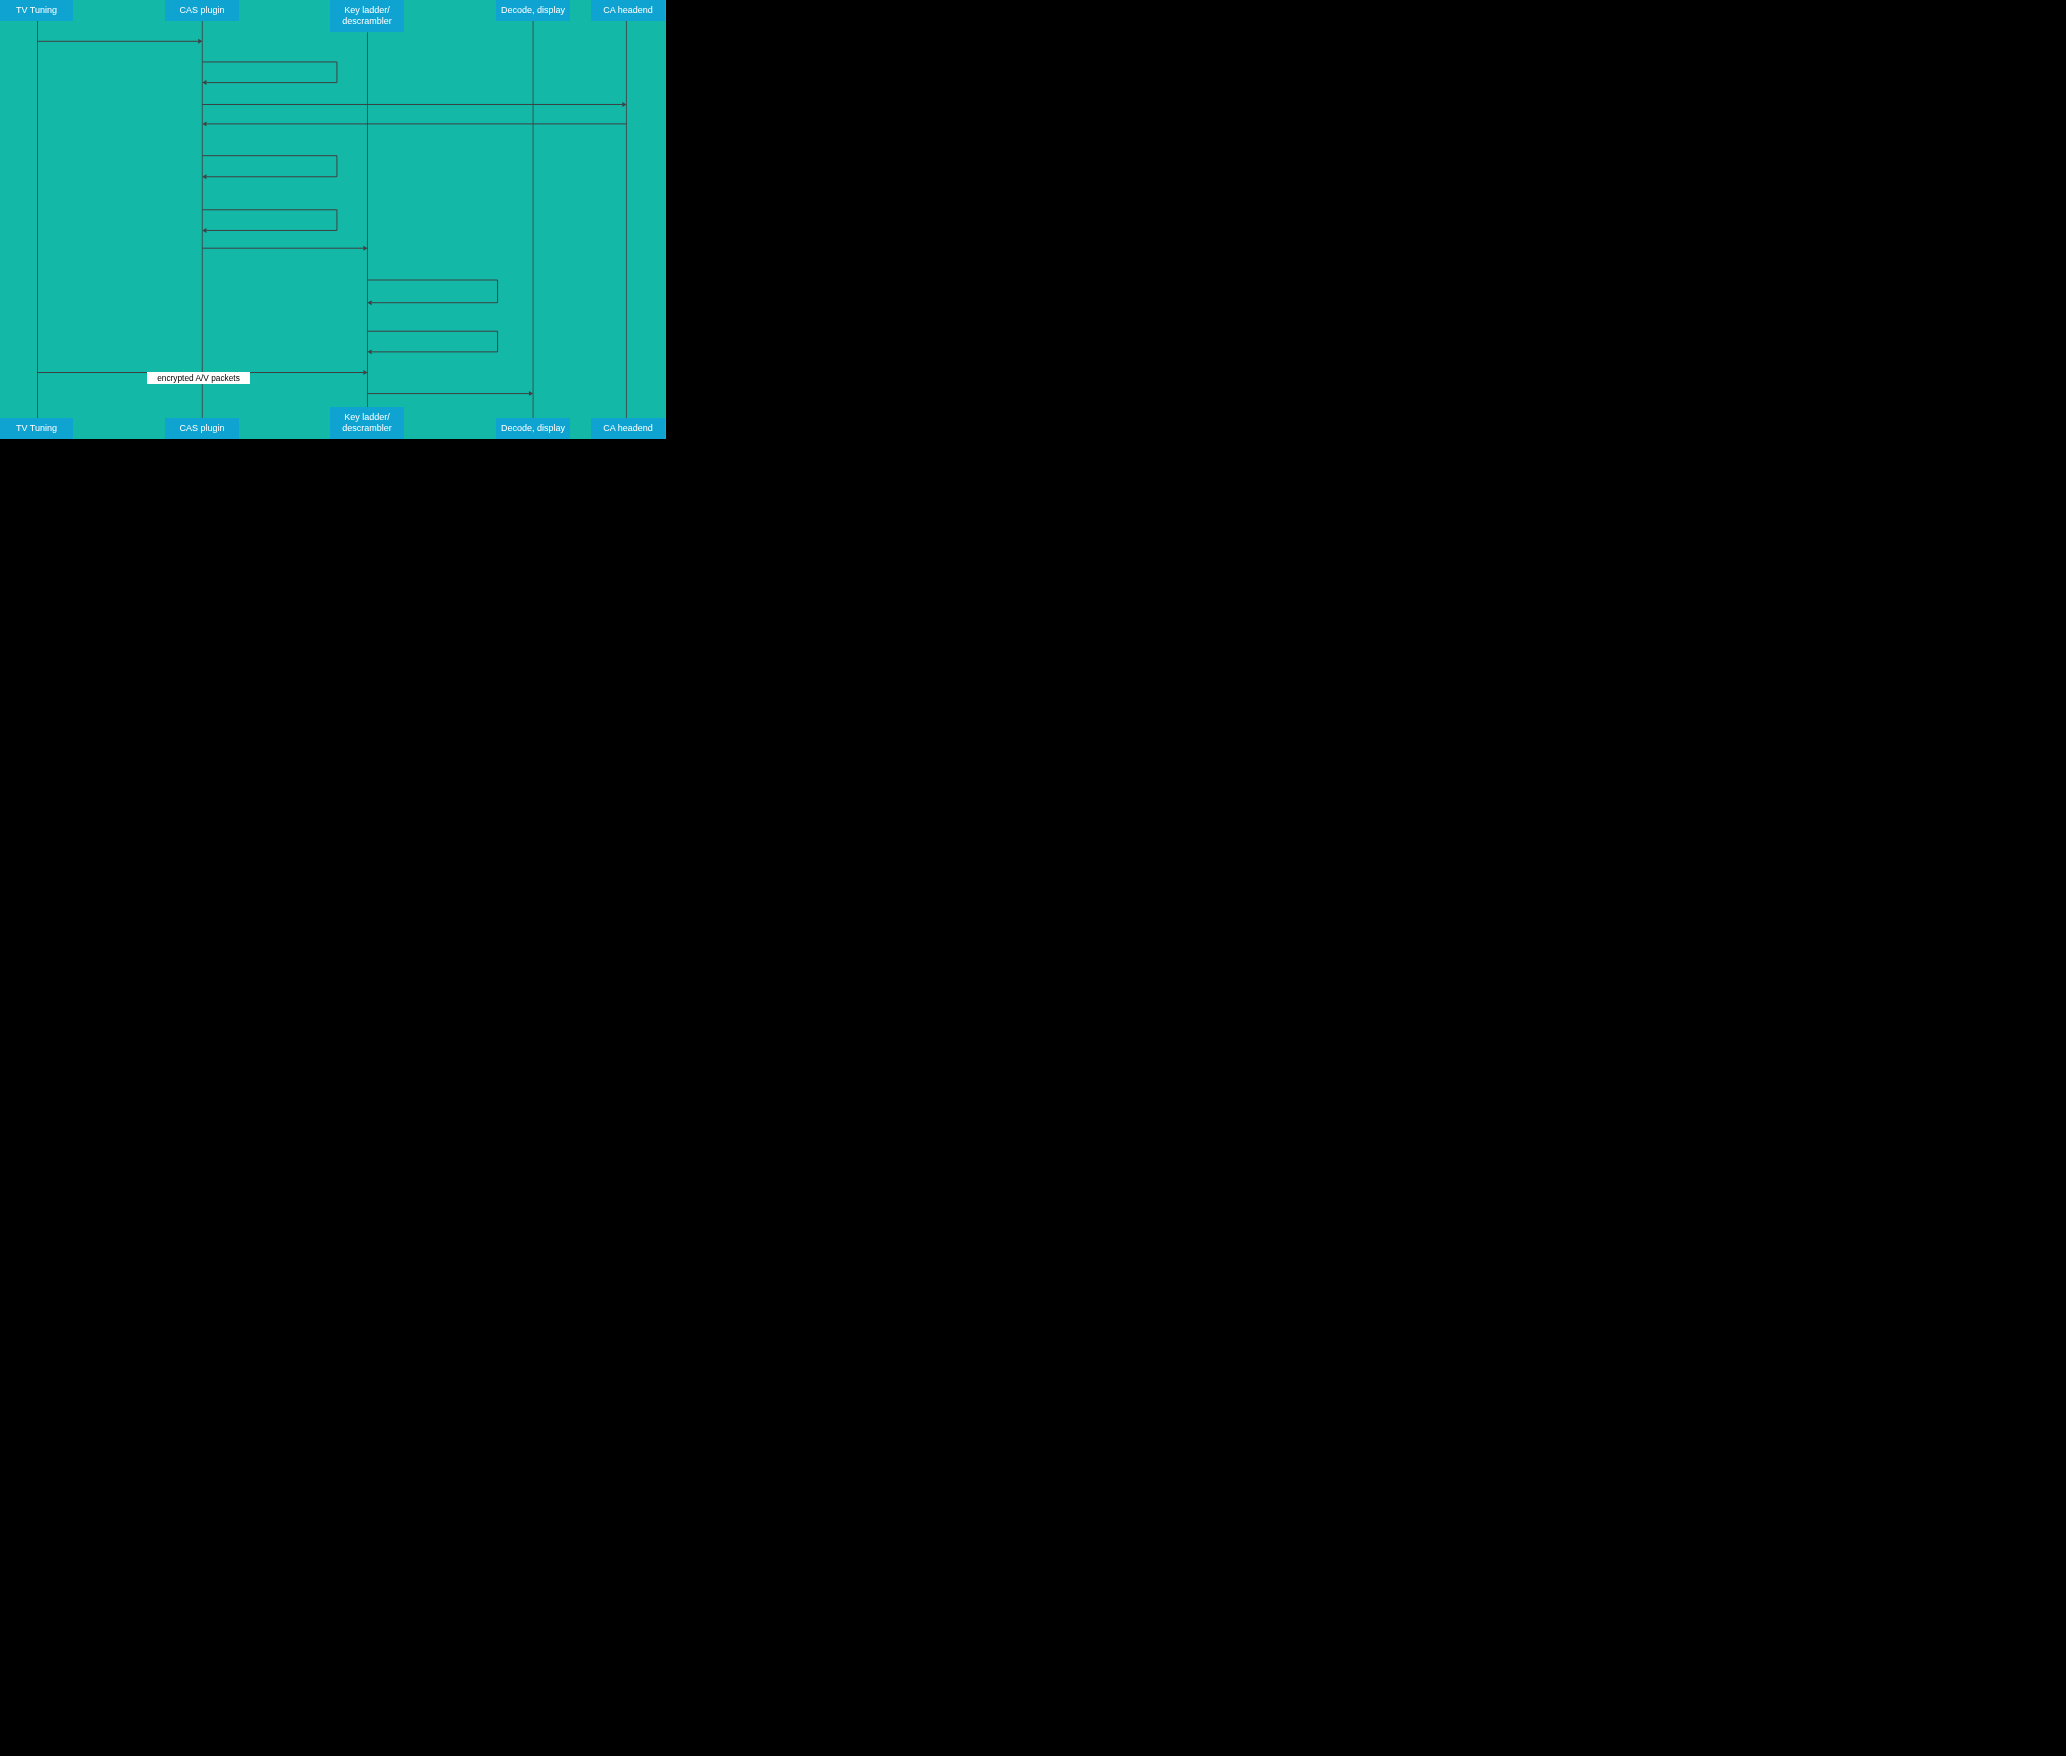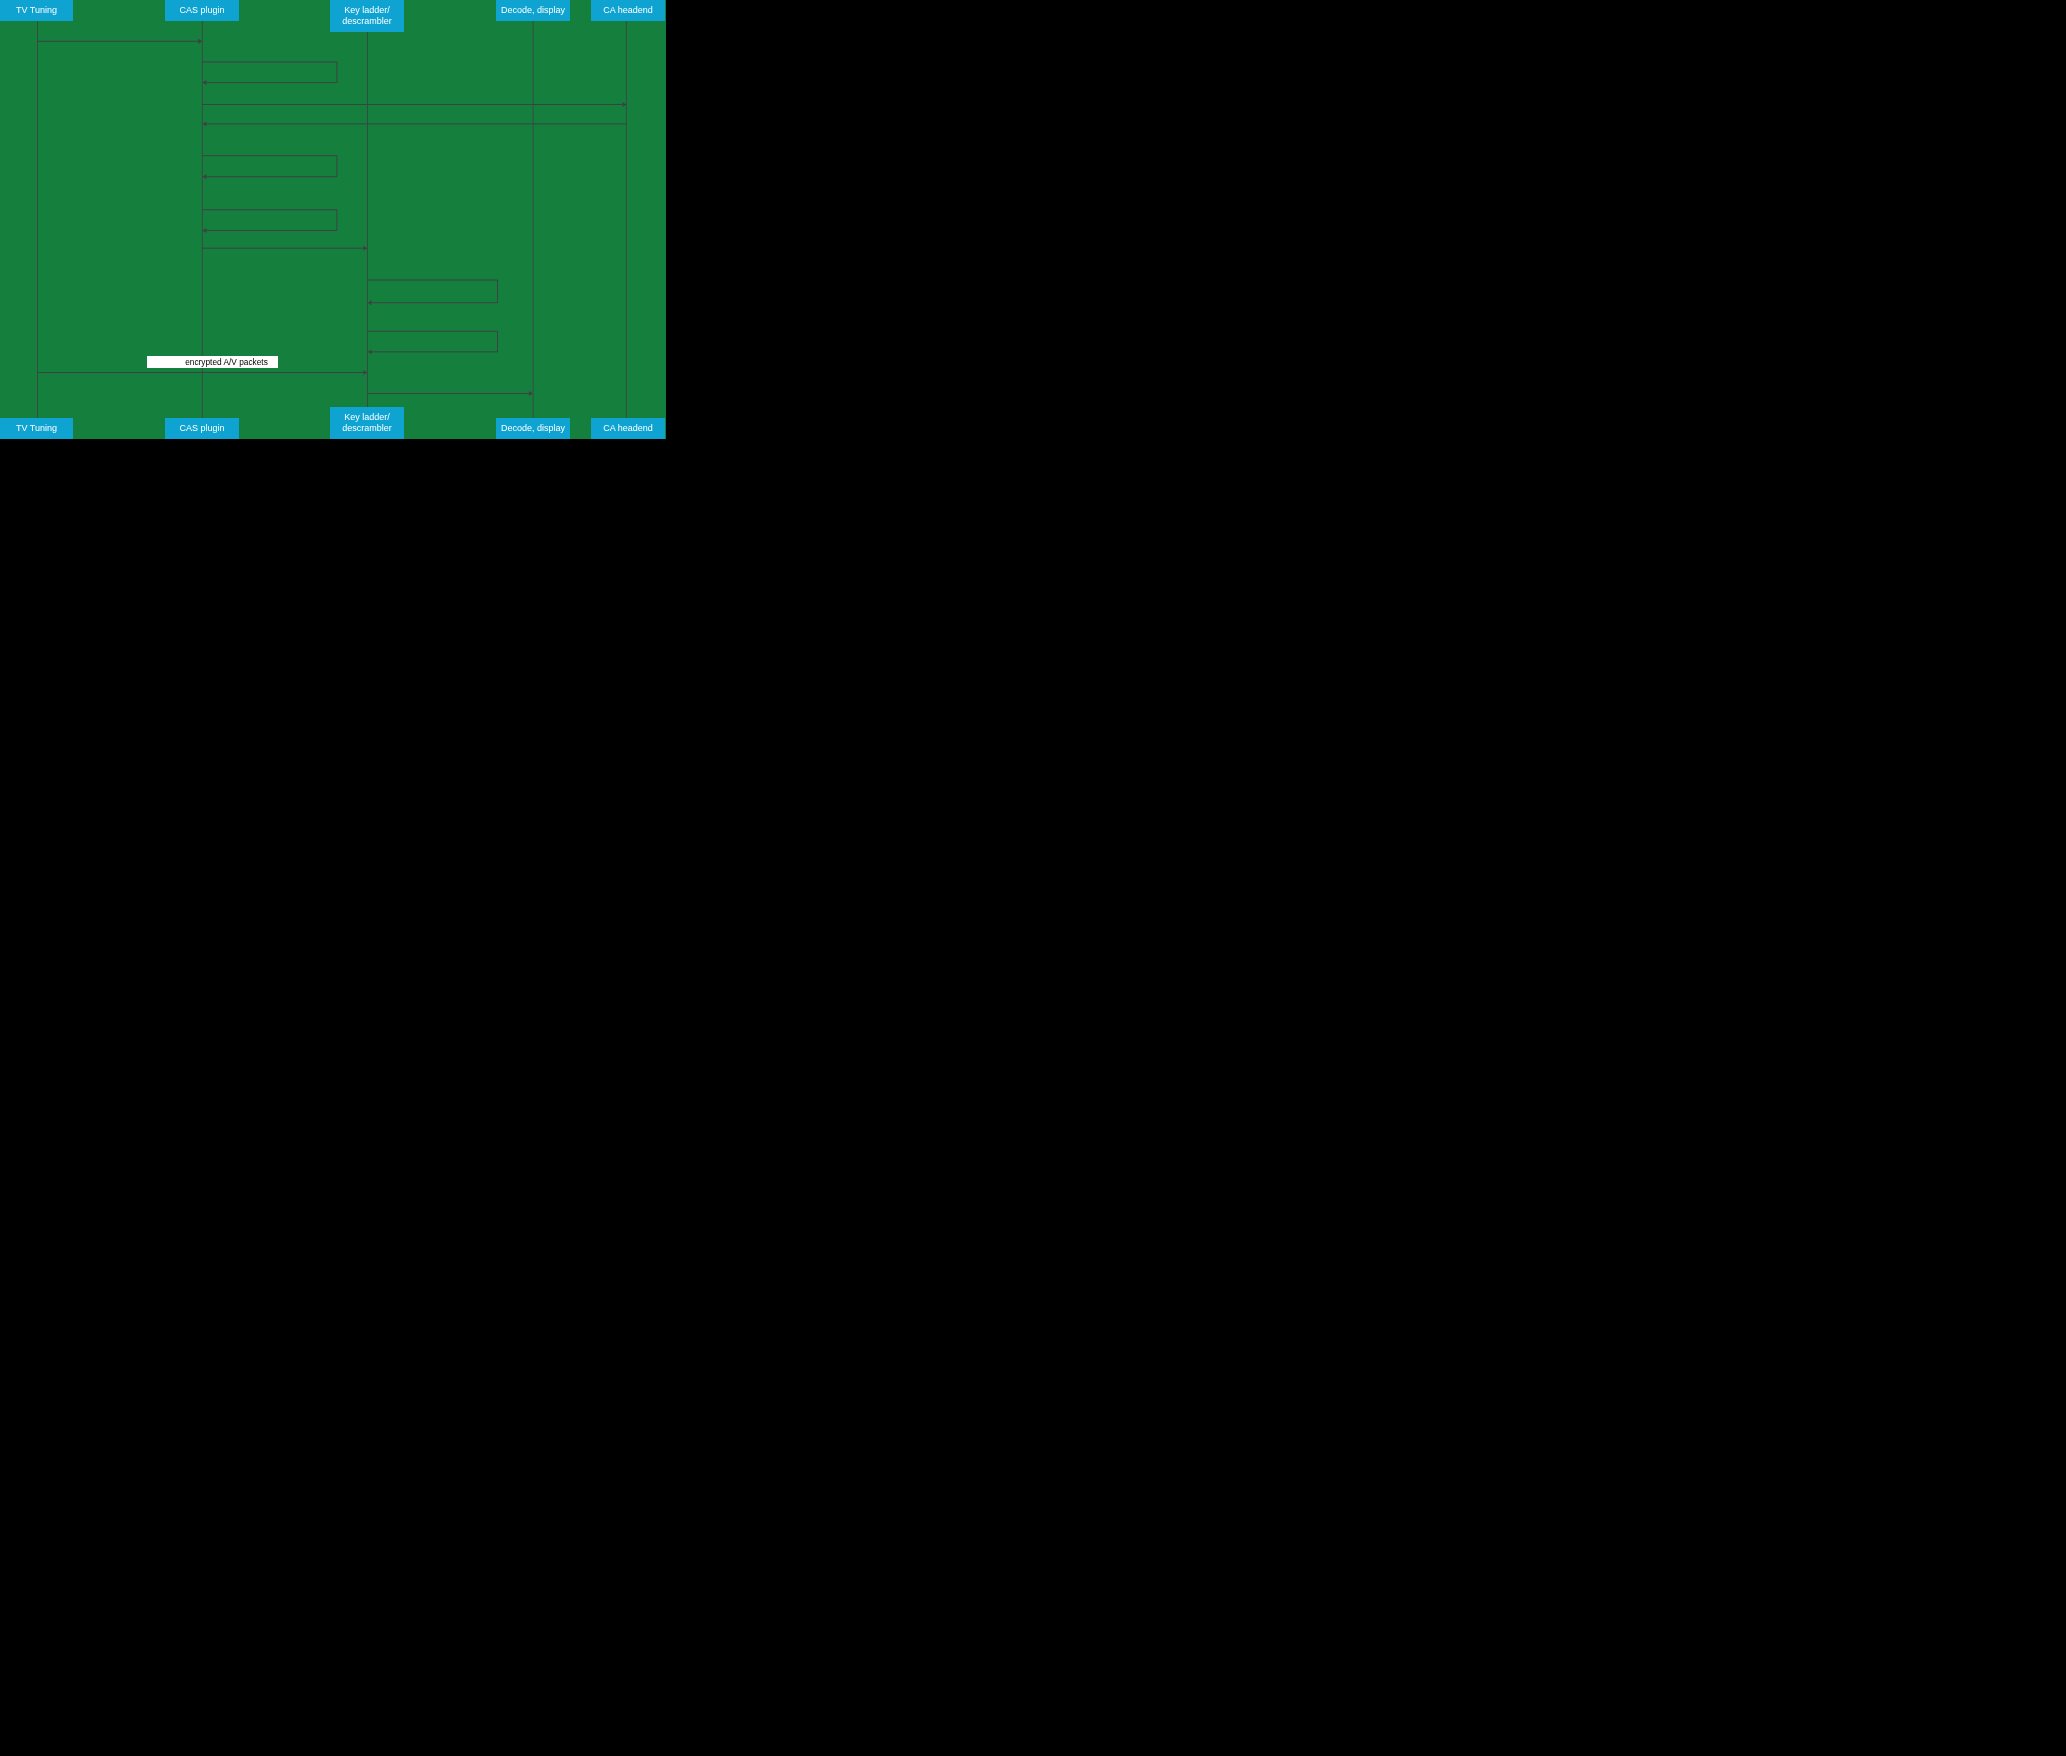--- a/index.html
+++ b/index.html
@@ -1,20 +1,20 @@
 <!DOCTYPE html>
 <html style="font-size:6.6px"><head>
 <meta charset="utf-8">
 <title>CAS sequence diagram</title>
 <style>
   html,body{margin:0;padding:0;background:#000;}
   #stage{
     position:relative;
     width:666px;height:439px;
-    background:#15803d;
+    background:#14b8a6;
     font-family:"Liberation Sans",sans-serif;
     overflow:hidden;
   }
   #wires{position:absolute;left:0;top:0;width:666px;height:439px;}
   .actor{
     position:absolute;
     background:#0fa3d2;
     color:#ffffff;
     display:flex;align-items:center;justify-content:center;
     text-align:center;
@@ -100,21 +100,21 @@
     </g>
   </svg>
 
   <div class="actor" style="left:0;    top:0; width:73px; height:20.7px;">TV Tuning</div>
   <div class="actor" style="left:165px; top:0; width:74px; height:20.7px;">CAS plugin</div>
   <div class="actor" style="left:330px; top:0; width:74px; height:32px;">Key ladder/
 descrambler</div>
   <div class="actor" style="left:496px;top:0; width:74px; height:20.7px;">Decode, display</div>
   <div class="actor" style="left:591px;top:0; width:74px; height:20.7px;">CA headend</div>
 
-  <div class="msg-label" style="left:147px; top:356px; width:103px; height:12px;padding-left:28px;">encrypted A/V packets</div>
+  <div class="msg-label" style="left:147px; top:372px; width:103px; height:12px;">encrypted A/V packets</div>
 
   <div class="actor" style="left:0;    top:418px; width:73px; height:21px;">TV Tuning</div>
   <div class="actor" style="left:165px; top:418px; width:74px; height:21px;">CAS plugin</div>
   <div class="actor" style="left:330px; top:407px;  width:74px; height:32px;">Key ladder/
 descrambler</div>
   <div class="actor" style="left:496px;top:418px; width:74px; height:21px;">Decode, display</div>
   <div class="actor" style="left:591px;top:418px; width:74px; height:21px;">CA headend</div>
 
 </div>
 

